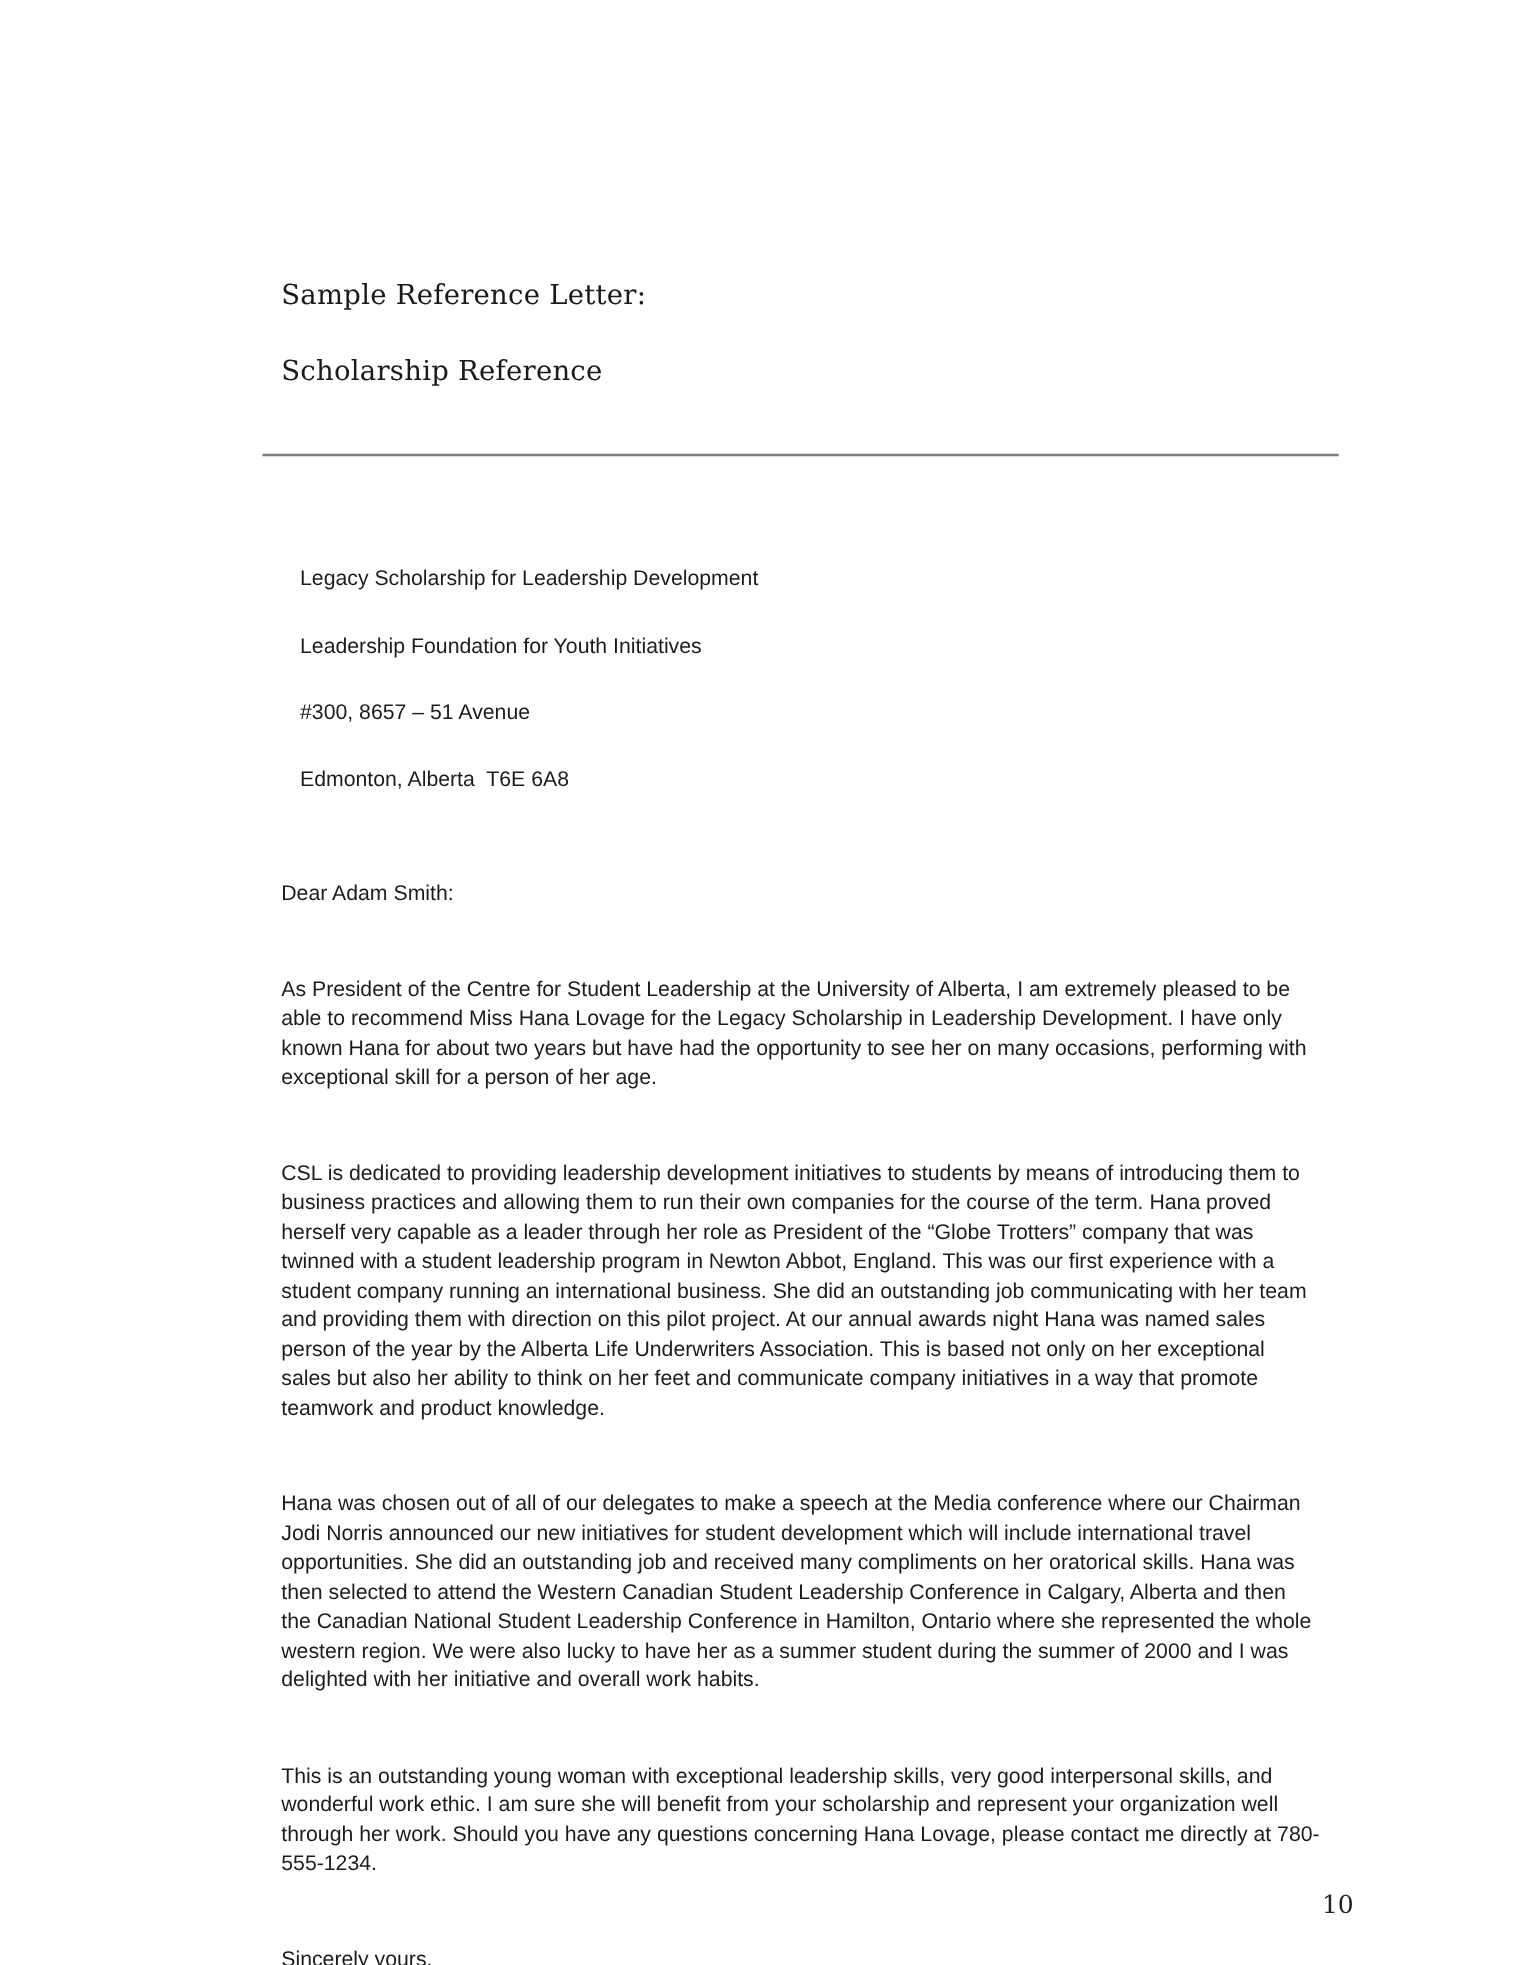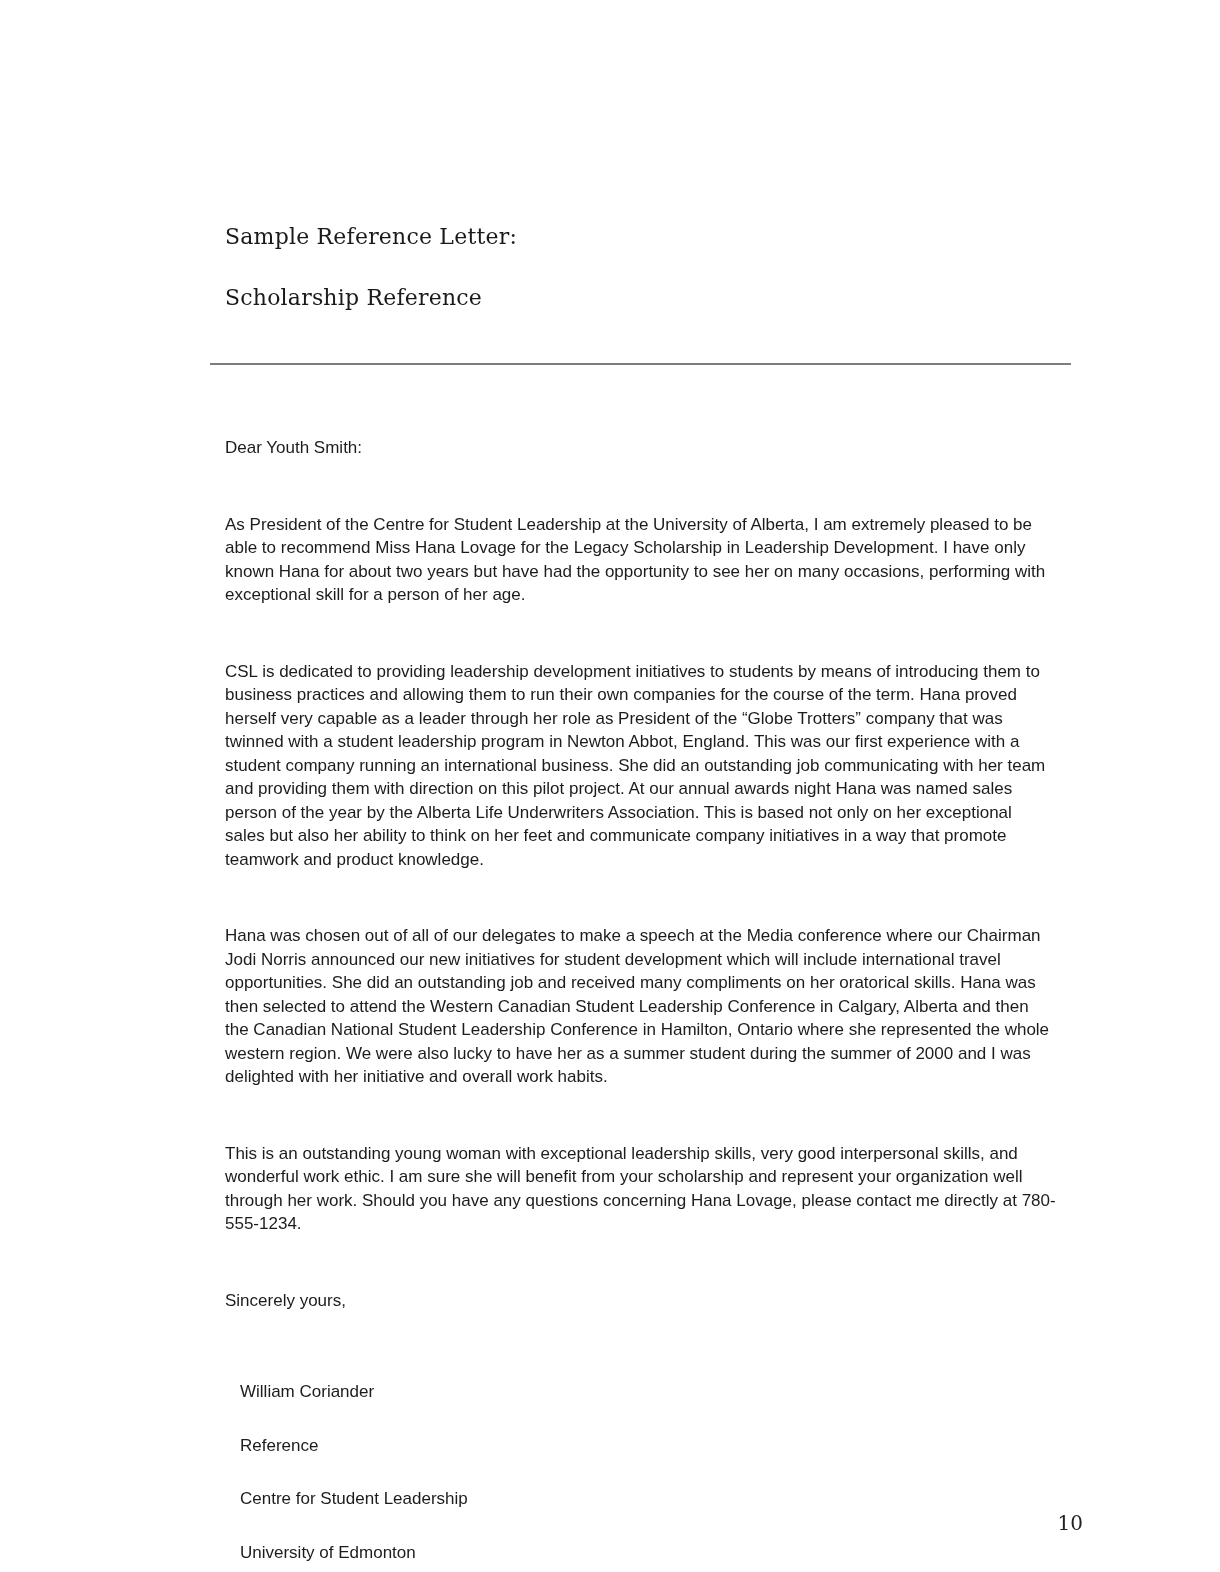--- a/index.html
+++ b/index.html
@@ -61,22 +61,28 @@
 
     <div class="doc-title">
       <div>Sample Reference Letter:</div>
       <div>Scholarship Reference</div>
       <div class="title-rule"></div>
     </div>
 
     <div class="letter-body">
 
 
+      <div class="block">
+        <div class="pre-line">Legacy Scholarship for Leadership Development</div>
+        <div class="pre-line">Leadership Foundation for Youth Initiatives</div>
+        <div class="pre-line">#300, 8657 – 51 Avenue</div>
+        <div class="pre-line">Edmonton, Alberta  T6E 6A8</div>
+      </div>
 
-      <div class="block">Dear Youth Smith:</div>
+      <div class="block">Dear Adam Smith:</div>
 
       <p>As President of the Centre for Student Leadership at the University of Alberta, I am extremely pleased to be able to recommend Miss Hana Lovage for the Legacy Scholarship in Leadership Development. I have only known Hana for about two years but have had the opportunity to see her on many occasions, performing with exceptional skill for a person of her age.</p>
       <p>CSL is dedicated to providing leadership development initiatives to students by means of introducing them to business practices and allowing them to run their own companies for the course of the term. Hana proved herself very capable as a leader through her role as President of the “Globe Trotters” company that was twinned with a student leadership program in Newton Abbot, England. This was our first experience with a student company running an international business. She did an outstanding job communicating with her team and providing them with direction on this pilot project. At our annual awards night Hana was named sales person of the year by the Alberta Life Underwriters Association. This is based not only on her exceptional sales but also her ability to think on her feet and communicate company initiatives in a way that promote teamwork and product knowledge.</p>
       <p>Hana was chosen out of all of our delegates to make a speech at the Media conference where our Chairman Jodi Norris announced our new initiatives for student development which will include international travel opportunities. She did an outstanding job and received many compliments on her oratorical skills. Hana was then selected to attend the Western Canadian Student Leadership Conference in Calgary, Alberta and then the Canadian National Student Leadership Conference in Hamilton, Ontario where she represented the whole western region. We were also lucky to have her as a summer student during the summer of 2000 and I was delighted with her initiative and overall work habits.</p>
       <p>This is an outstanding young woman with exceptional leadership skills, very good interpersonal skills, and wonderful work ethic. I am sure she will benefit from your scholarship and represent your organization well through her work. Should you have any questions concerning Hana Lovage, please contact me directly at 780-555-1234.</p>
 
       <div class="block">Sincerely yours,</div>
 
       <div>
         <div class="sig-line">William Coriander</div>

